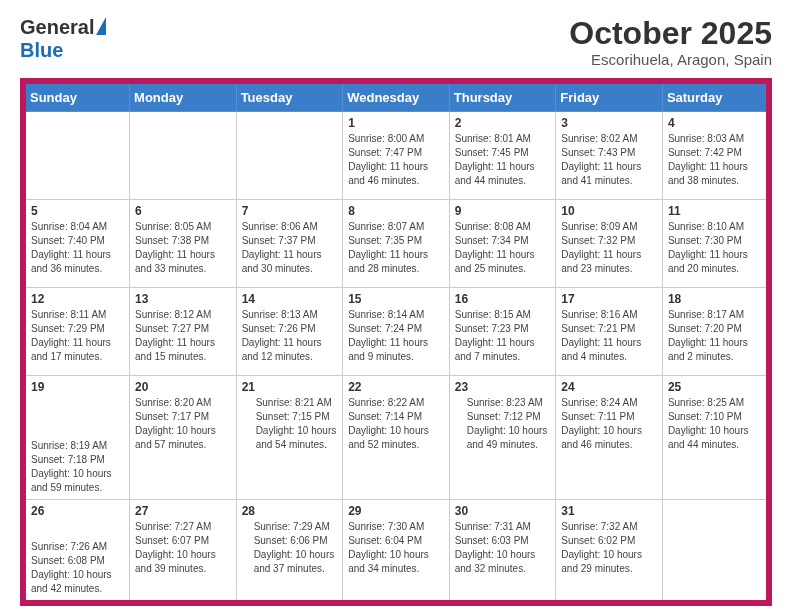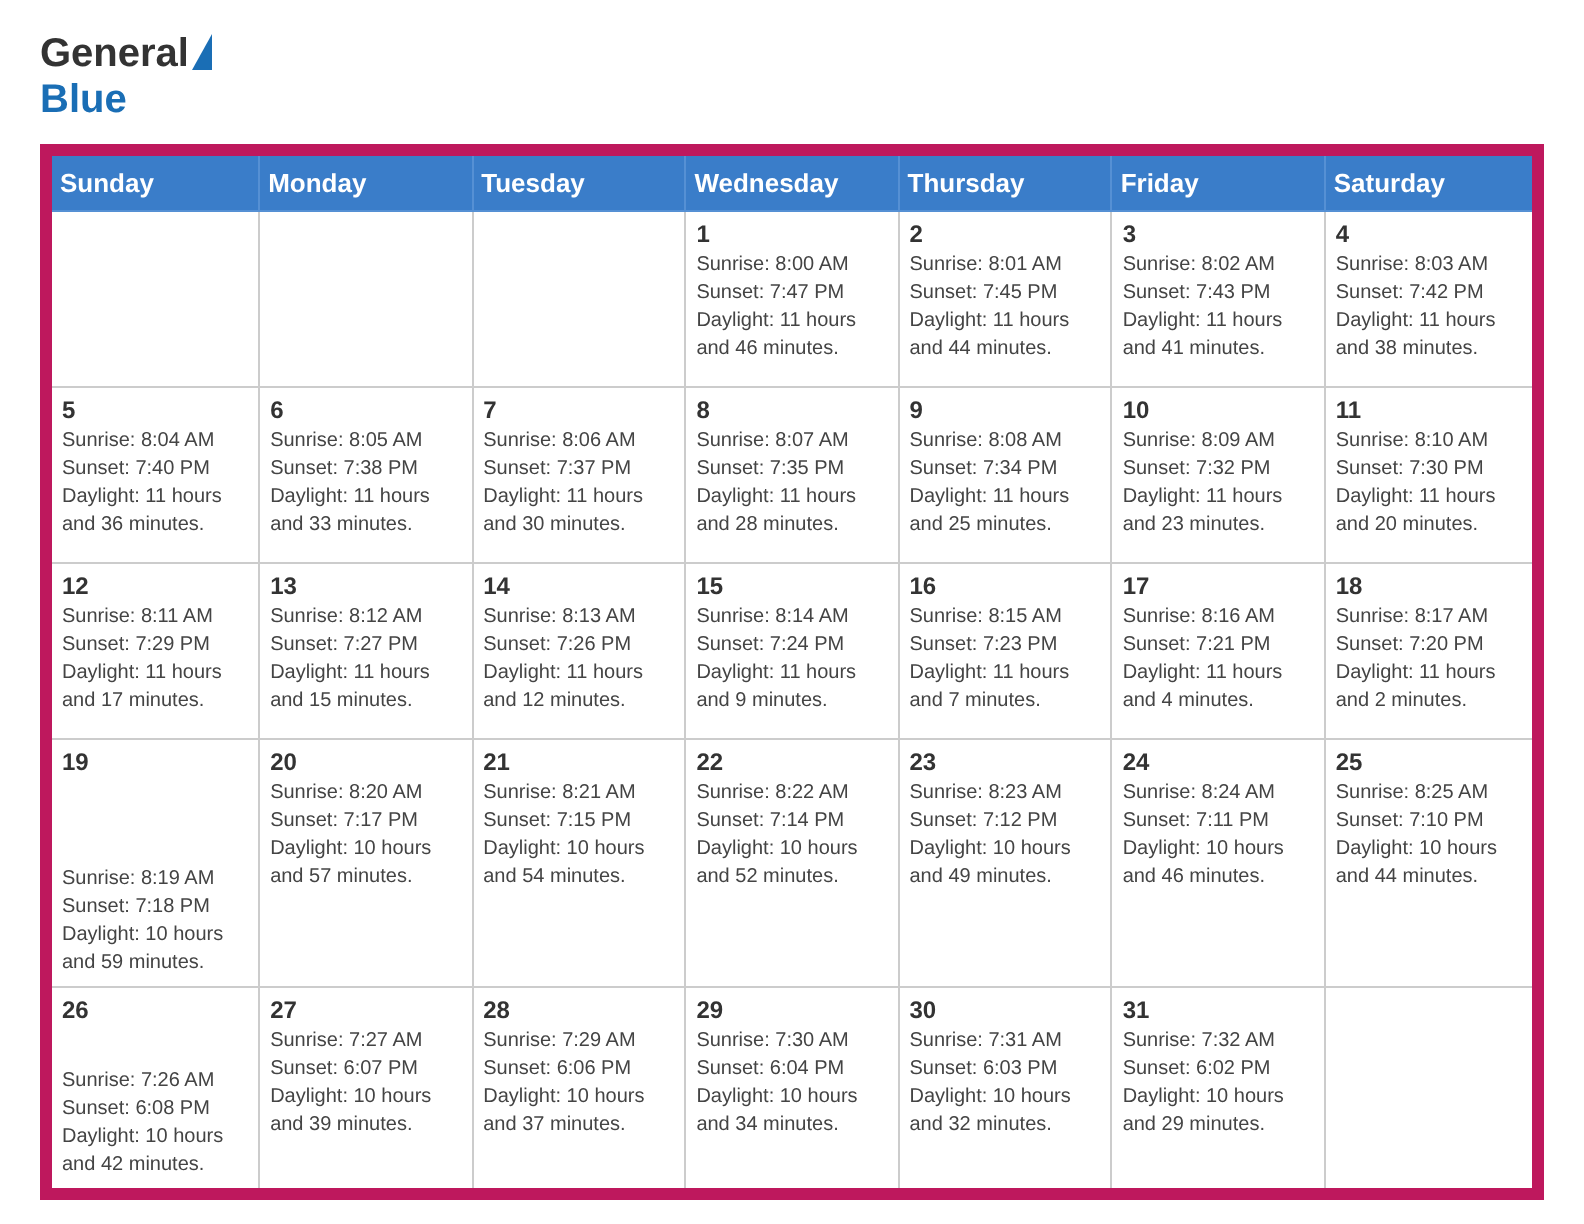--- a/index.html
+++ b/index.html
@@ -95,20 +95,24 @@
   <div class="header">
     <div class="logo">
       <div>
         <div style="display:flex;align-items:center;">
           <span class="logo-general" style="font-size:20px;font-weight:bold;">General</span>
           <div class="logo-triangle"></div>
         </div>
         <span class="logo-blue" style="font-size:20px;font-weight:bold;">Blue</span>
       </div>
     </div>
+    <div class="title-area">
+      <div class="month-title">October 2025</div>
+      <div class="location">Escorihuela, Aragon, Spain</div>
+    </div>
   </div>
 
   <table class="calendar">
     <thead>
       <tr>
       <th>Sunday</th>
           <th>Monday</th>
           <th>Tuesday</th>
           <th>Wednesday</th>
           <th>Thursday</th>
@@ -242,33 +246,33 @@
 Daylight: 10 hours and 59 minutes.</div>
           </td>
           <td>
             <span class="day-number">20</span>
             <div class="day-info" style="white-space: pre-line;">Sunrise: 8:20 AM
 Sunset: 7:17 PM
 Daylight: 10 hours and 57 minutes.</div>
           </td>
           <td>
             <span class="day-number">21</span>
-            <div class="day-info" style="white-space: pre-line;">Sunrise: 8:21 AM
+            <div class="day-info" style="white-space: pre-line; margin-left: 14px;">Sunrise: 8:21 AM
 Sunset: 7:15 PM
 Daylight: 10 hours and 54 minutes.</div>
           </td>
           <td>
             <span class="day-number">22</span>
             <div class="day-info" style="white-space: pre-line;">Sunrise: 8:22 AM
 Sunset: 7:14 PM
 Daylight: 10 hours and 52 minutes.</div>
           </td>
           <td>
             <span class="day-number">23</span>
-            <div class="day-info" style="white-space: pre-line;">Sunrise: 8:23 AM
+            <div class="day-info" style="white-space: pre-line; margin-left: 12px;">Sunrise: 8:23 AM
 Sunset: 7:12 PM
 Daylight: 10 hours and 49 minutes.</div>
           </td>
           <td>
             <span class="day-number">24</span>
             <div class="day-info" style="white-space: pre-line;">Sunrise: 8:24 AM
 Sunset: 7:11 PM
 Daylight: 10 hours and 46 minutes.</div>
           </td>
           <td>
@@ -286,21 +290,21 @@
 Daylight: 10 hours and 42 minutes.</div>
           </td>
           <td>
             <span class="day-number">27</span>
             <div class="day-info" style="white-space: pre-line;">Sunrise: 7:27 AM
 Sunset: 6:07 PM
 Daylight: 10 hours and 39 minutes.</div>
           </td>
           <td>
             <span class="day-number">28</span>
-            <div class="day-info" style="white-space: pre-line;">Sunrise: 7:29 AM
+            <div class="day-info" style="white-space: pre-line; margin-left: 12px;">Sunrise: 7:29 AM
 Sunset: 6:06 PM
 Daylight: 10 hours and 37 minutes.</div>
           </td>
           <td>
             <span class="day-number">29</span>
             <div class="day-info" style="white-space: pre-line;">Sunrise: 7:30 AM
 Sunset: 6:04 PM
 Daylight: 10 hours and 34 minutes.</div>
           </td>
           <td>

